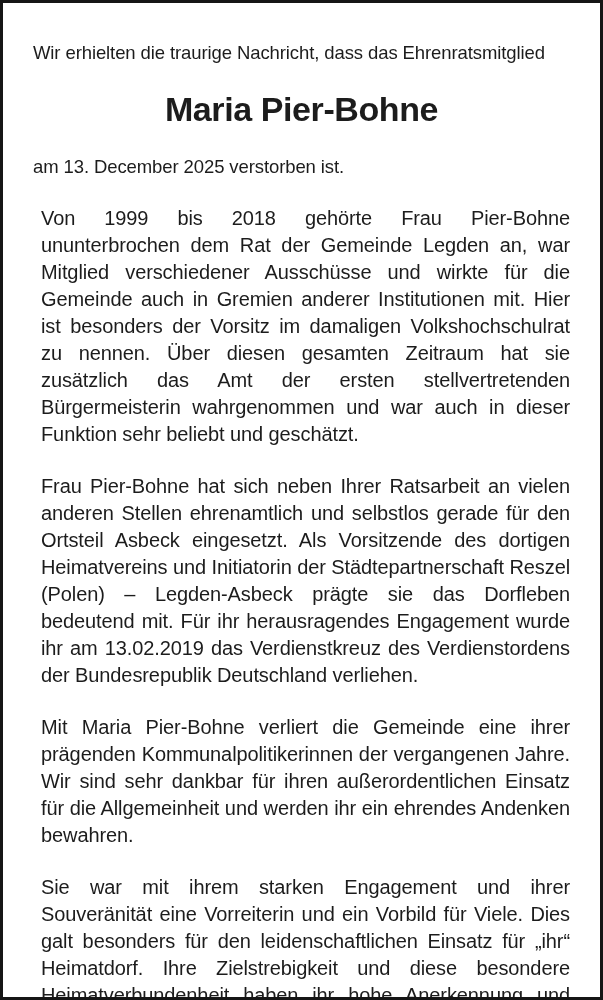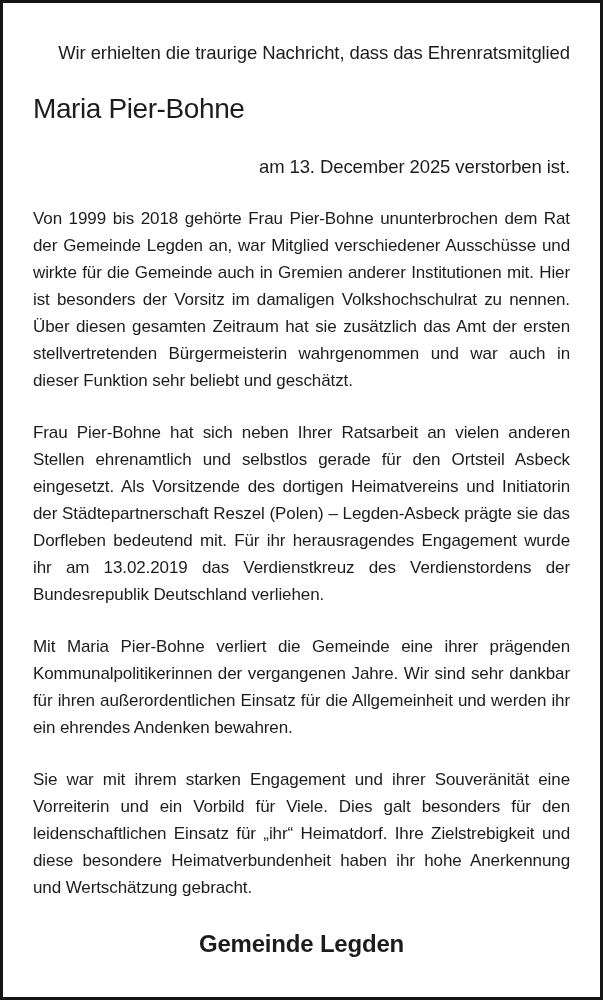--- a/index.html
+++ b/index.html
@@ -29,56 +29,56 @@
     width: 100%;
     height: 100%;
     padding: 30px 30px 0 30px;
   }
 
   
   .lead-line {
     font-size: 18.5px;
     line-height: 27px;
     letter-spacing: -0.1px;
-    text-align: right;
+    text-align: left;
     margin: 0;
   }
 
   .intro-line {
     padding-top: 6px;
   }
 
   
   .deceased-name {
-    font-size: 28px;
-    font-weight: normal;
+    font-size: 34px;
+    font-weight: bold;
     line-height: 46px;
-    text-align: left;
+    text-align: center;
     letter-spacing: -0.4px;
     margin: 0;
     padding: 20px 0 21px 0;
     white-space: nowrap;
   }
 
   .date-line {
     padding-bottom: 0;
   }
 
   
   .body-copy {
     padding-top: 25px;
   }
 
   .body-paragraph {
-    font-size: 17px;
+    font-size: 20px;
     line-height: 27px;
     letter-spacing: -0.1px;
     text-align: justify;
     text-justify: inter-word;
-    margin: 0 0 25px 0;
+    margin: 0 0 25px 8px;
     hyphens: manual;
   }
 
   .body-paragraph:last-child {
     margin-bottom: 0;
   }
 
   
   .signature {
     text-align: center;

